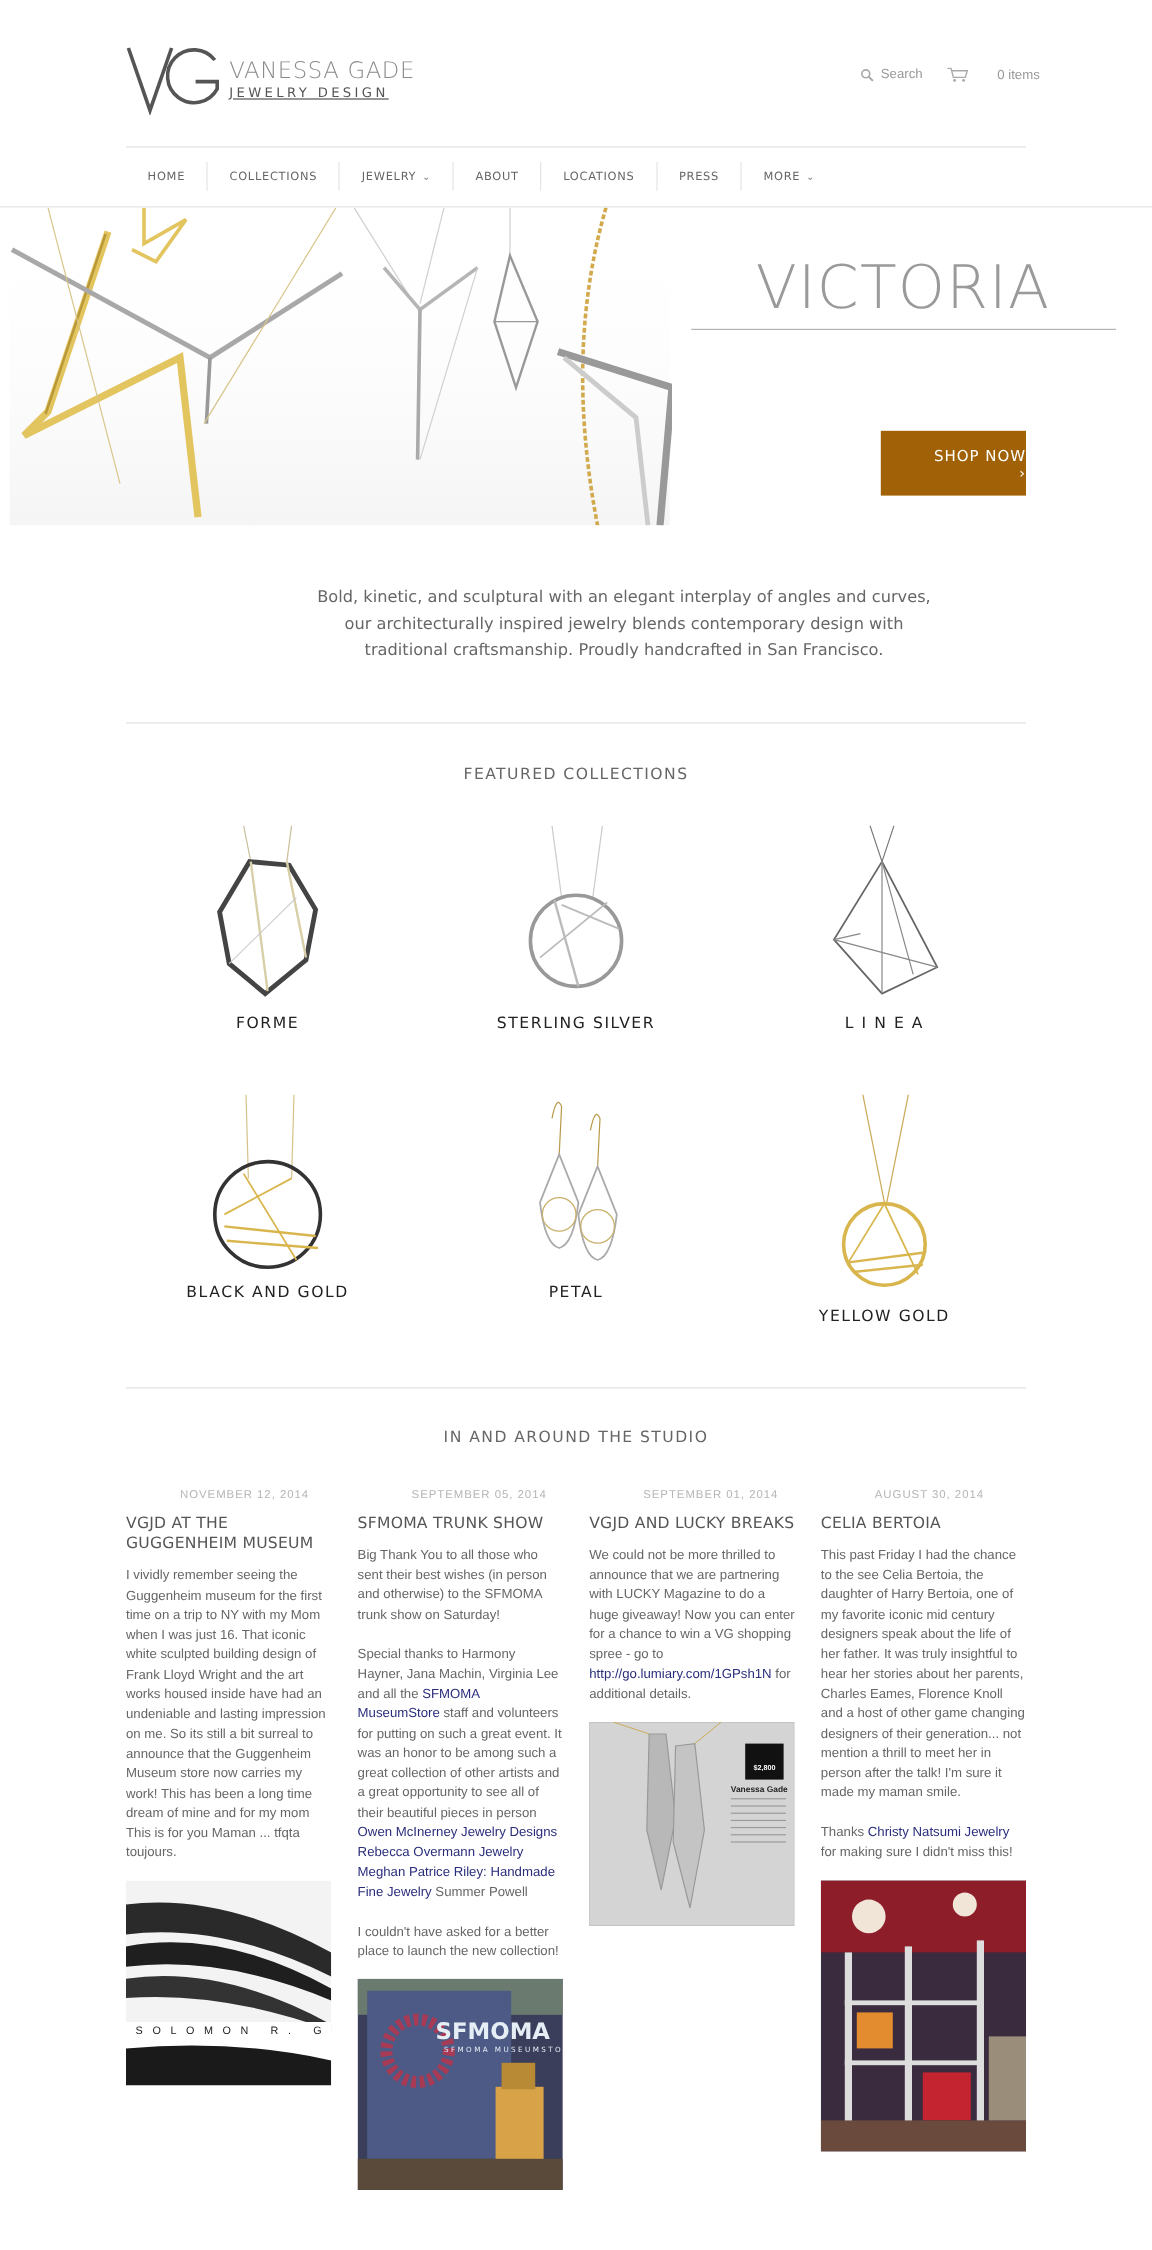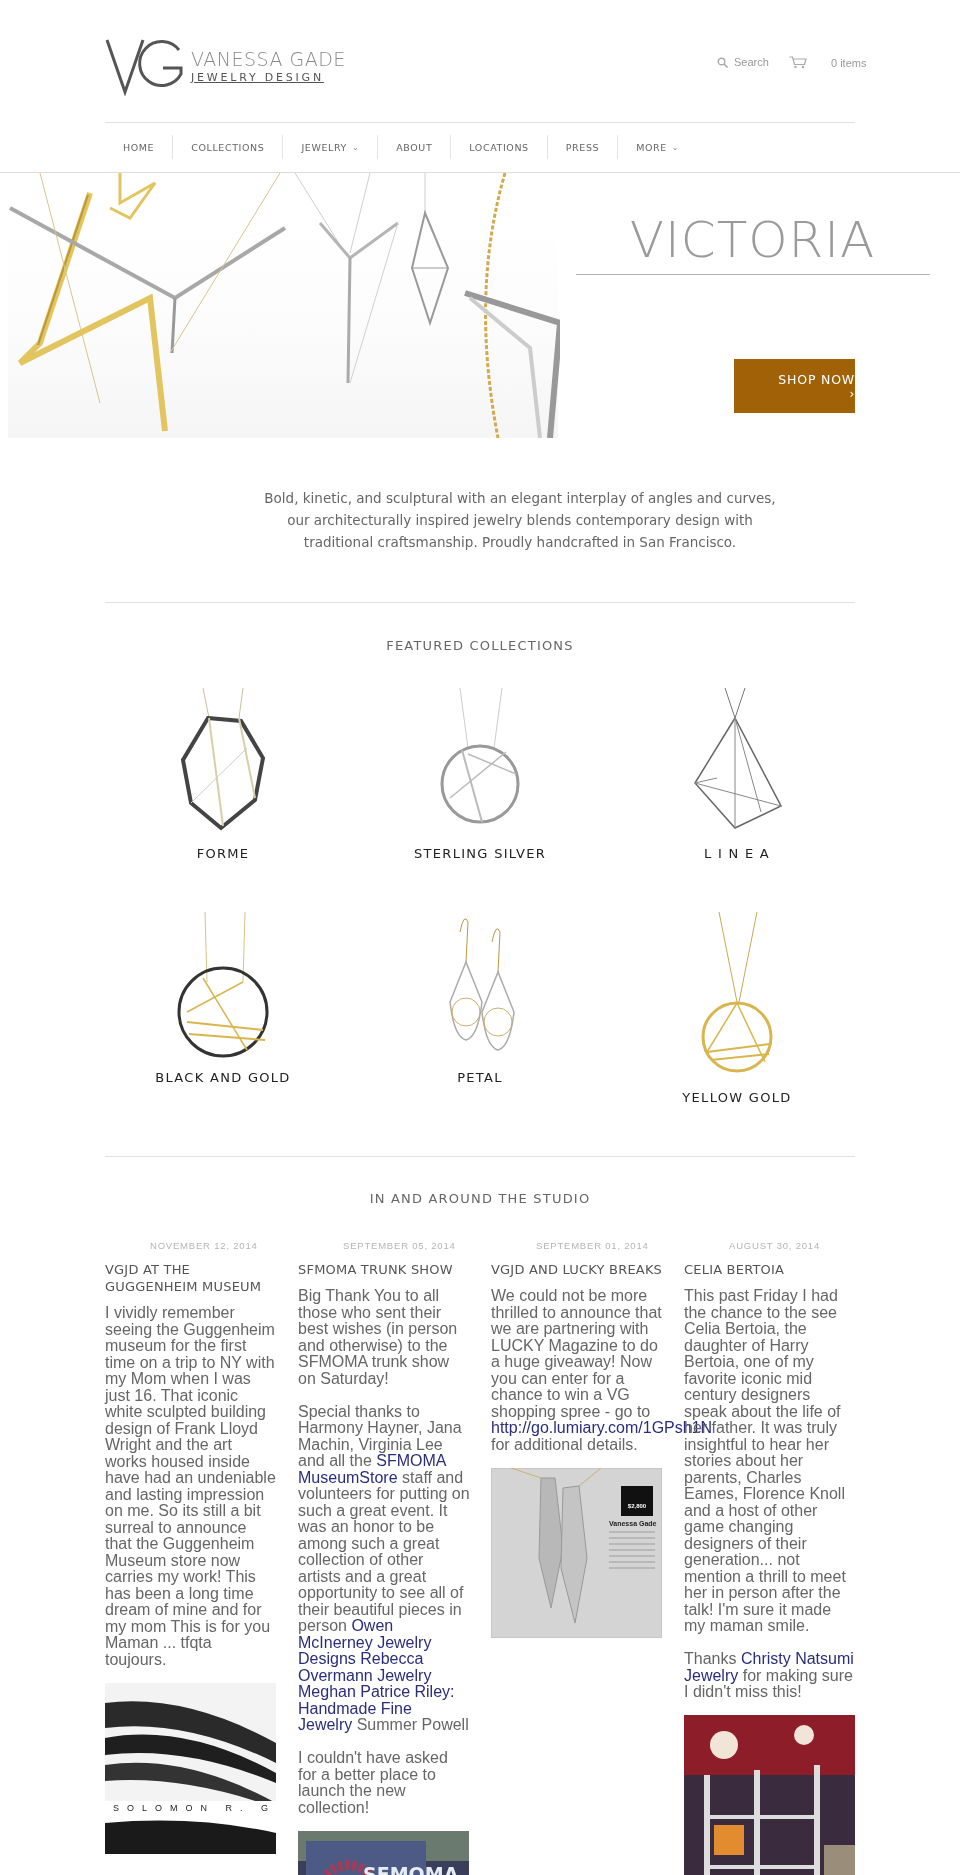--- a/index.html
+++ b/index.html
@@ -40,21 +40,21 @@
 
   .section-title { position: absolute; left: 105px; width: 750px; text-align: center; font-family: "DejaVu Sans", sans-serif; font-size: 13px; letter-spacing: 1.2px; color: #666; }
 
   .coll { position: absolute; width: 220px; text-align: center; cursor: pointer; }
   .coll svg { display: block; margin: 0 auto; }
   .coll-label { font-family: "DejaVu Sans", sans-serif; font-size: 13px; letter-spacing: 1.3px; color: #222; position: absolute; left: 0; width: 220px; text-align: center; }
 
   .post { position: absolute; top: 1240px; width: 172px; }
   .post-date { font-size: 9.5px; color: #b5b5b5; letter-spacing: 0.8px; padding-left: 45px; }
   .post-title { font-family: "DejaVu Sans", sans-serif; font-size: 13px; color: #555; letter-spacing: 0.2px; margin-top: 10px; line-height: 17px; cursor: pointer; }
-  .post-body { font-size: 16px; line-height: 16.5px; color: #666; margin-top: 10px; }
+  .post-body { font-size: 11px; line-height: 16.5px; color: #666; margin-top: 10px; }
   .post-body p { margin-bottom: 16.5px; }
   .post-body a { color: #2a2d7c; text-decoration: none; }
   .post-img { width: 171px; display: block; margin-top: 0; }
 </style>
 </head>
 <body>
 
 <div class="header">
   <div class="logo">
     <svg class="logo-mark" viewBox="0 0 80 60">

